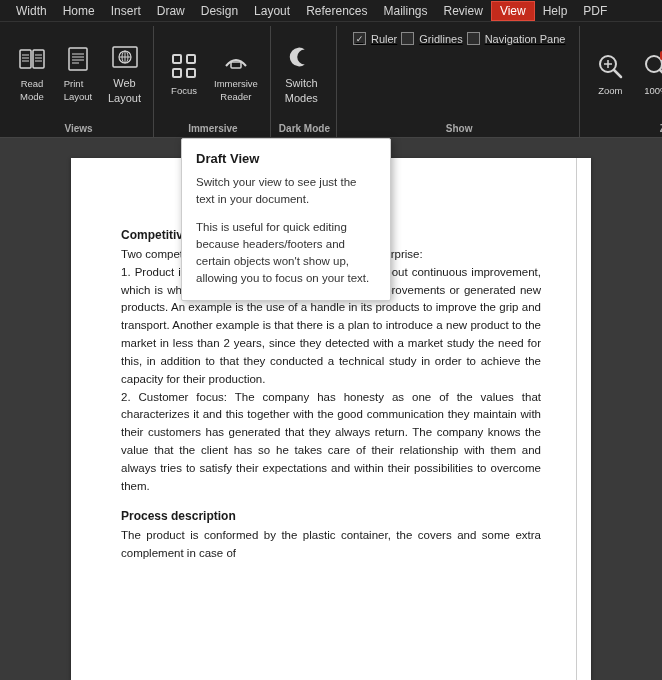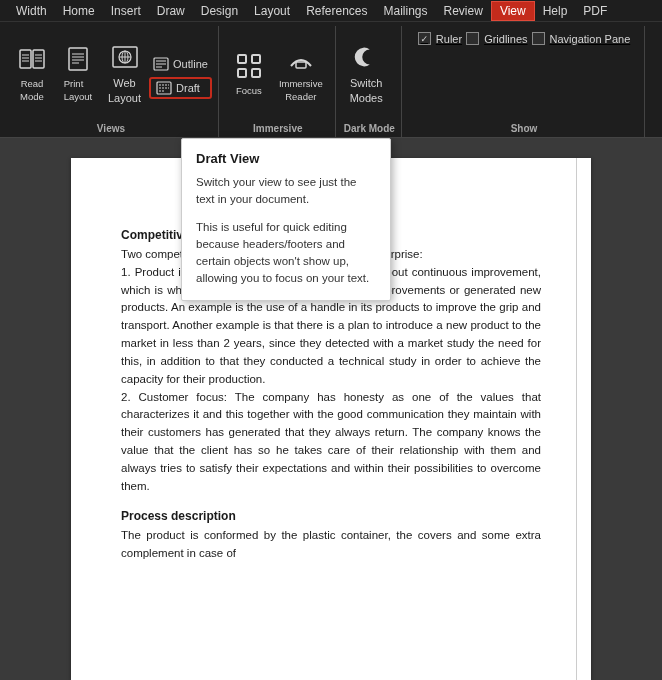--- a/index.html
+++ b/index.html
@@ -304,40 +304,20 @@
               <rect x="3" y="5" width="24" height="20" rx="1" stroke="#d4d4d4" stroke-width="1.5" fill="none"></rect>
               <circle cx="15" cy="15" r="6" stroke="#d4d4d4" stroke-width="1.2" fill="none"></circle>
               <line x1="15" y1="9" x2="15" y2="21" stroke="#d4d4d4" stroke-width="1"></line>
               <ellipse cx="15" cy="15" rx="3" ry="6" stroke="#d4d4d4" stroke-width="1" fill="none"></ellipse>
               <line x1="9" y1="15" x2="21" y2="15" stroke="#d4d4d4" stroke-width="1"></line>
             </svg>
           </div>
           <span style="color:#d4d4d4;font-size:11px;text-align:center;line-height:1.3;">Web<br>Layout</span>
         </div>
 
-        <div class="views-col" style="padding-top:6px;">
-          <div class="ribbon-btn-small">
-            <svg width="16" height="14" viewBox="0 0 16 14" fill="none">
-              <rect x="1" y="1" width="14" height="12" rx="1" stroke="#d4d4d4" stroke-width="1.2" fill="none"></rect>
-              <line x1="3" y1="4" x2="13" y2="4" stroke="#d4d4d4" stroke-width="1"></line>
-              <line x1="3" y1="7" x2="13" y2="7" stroke="#d4d4d4" stroke-width="1"></line>
-              <line x1="3" y1="10" x2="9" y2="10" stroke="#d4d4d4" stroke-width="1"></line>
-            </svg>
-            <span style="color:#d4d4d4;font-size:11px;">Outline</span>
-          </div>
-          <div class="ribbon-btn-small btn-outlined" style="margin-top:2px;">
-            <svg width="16" height="14" viewBox="0 0 16 14" fill="none">
-              <rect x="1" y="1" width="14" height="12" rx="1" stroke="#d4d4d4" stroke-width="1.2" fill="none"></rect>
-              <line x1="3" y1="4" x2="13" y2="4" stroke="#d4d4d4" stroke-width="1" stroke-dasharray="2,1"></line>
-              <line x1="3" y1="7" x2="13" y2="7" stroke="#d4d4d4" stroke-width="1" stroke-dasharray="2,1"></line>
-              <line x1="3" y1="10" x2="9" y2="10" stroke="#d4d4d4" stroke-width="1" stroke-dasharray="2,1"></line>
-            </svg>
-            <span style="color:#d4d4d4;font-size:11px;">Draft</span>
-          </div>
-        </div>
       </div>
       <div class="ribbon-group-label">Views</div>
     </div>
 
     <div class="ribbon-group">
       <div class="ribbon-buttons">
         <div class="ribbon-btn-large">
           <div class="icon">
             <svg width="30" height="30" viewBox="0 0 30 30" fill="none">
               <rect x="4" y="4" width="8" height="8" rx="1" stroke="#d4d4d4" stroke-width="2" fill="none"></rect>

